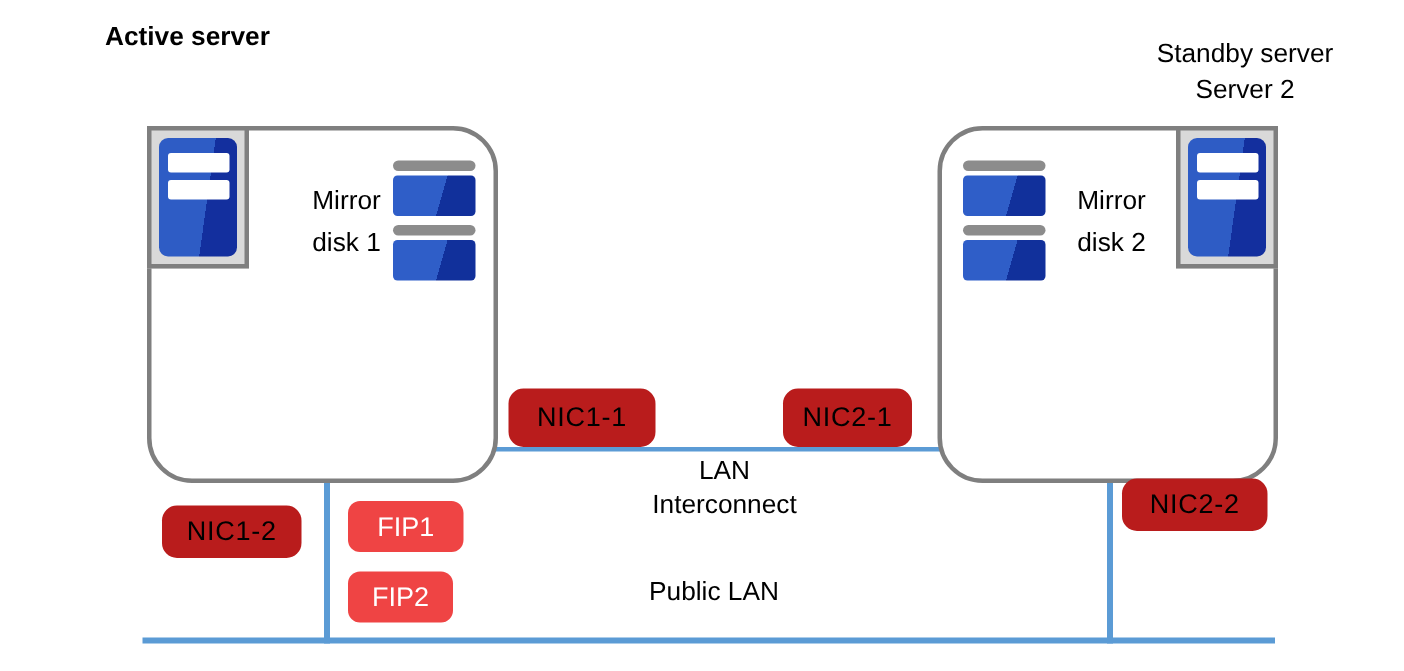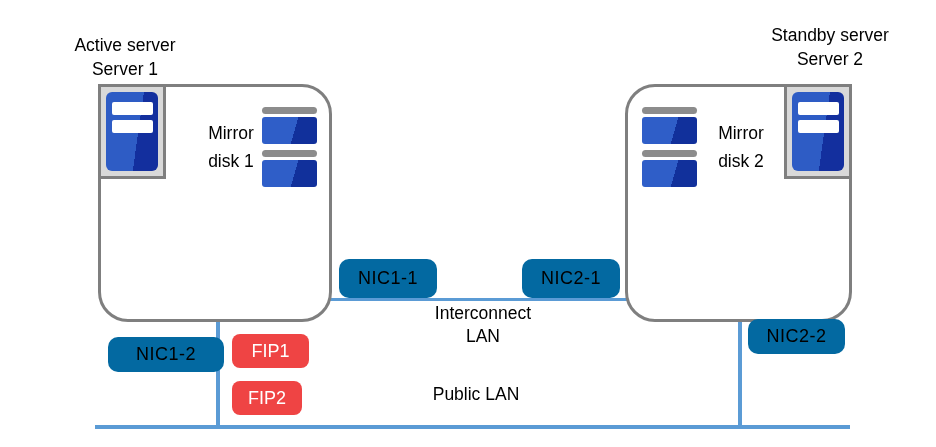--- a/index.html
+++ b/index.html
@@ -45,41 +45,40 @@
     border-radius:3px;
   }
 
   
   .txt { position:absolute; font-size:17.5px; line-height:24px; z-index:6;text-align:center; }
   .center { text-align:center; }
 
   
   .badge {
     position:absolute; display:flex; align-items:center; justify-content:center;
-    background:#0369a1; border-radius:10px; font-size:18px; letter-spacing:0.5px;
+    background:#b91c1c; border-radius:10px; font-size:18px; letter-spacing:0.5px;
     color:#000; z-index:6;
   }
   .fip {
     position:absolute; display:flex; align-items:center; justify-content:center;
     background:#ef4444; border-radius:8px; font-size:18px; color:#ffffff; z-index:6;
   }
 </style>
 </head>
 <body>
 
 <div class="canvas">
 
   <div class="lan-line" style="left:330px; top:298px; width:297px; height:3px;"></div>
   <div class="lan-line" style="left:95px; top:425px; width:755px; height:4px;"></div>
   <div class="lan-line" style="left:216px; top:318px; width:4px; height:111px;"></div>
   <div class="lan-line" style="left:738px; top:318px; width:4px; height:111px;"></div>
 
-  <div class="txt center" style="left:40px; top:33px; width:170px;">
+  <div class="txt center" style="left:40px; top:12px; width:170px;font-weight:bold;">
     <div>Active server</div>
-    <div>Server 1</div>
   </div>
   <div class="txt center" style="left:745px; top:23px; width:170px;">
     <div>Standby server</div>
     <div>Server 2</div>
   </div>
 
   <div class="server-box" style="left:98px; top:84px; width:234px;"></div>
   <div class="server-box" style="left:625px; top:84px; width:227px;"></div>
 
   <div class="icon-frame" style="left:98px; top:84px;">
@@ -112,27 +111,27 @@
     <div class="disk-platter" style="top:10px;"></div>
     <div class="disk-cap" style="top:43px;"></div>
     <div class="disk-platter" style="top:53px;"></div>
   </div>
   <div class="txt" style="left:706px; top:119px; width:70px; line-height:28px;">
     <div>Mirror</div>
     <div>disk 2</div>
   </div>
 
   <div class="badge" style="left:339px; top:259px; width:98px; height:39px;">NIC1-1</div>
-  <div class="badge" style="left:522px; top:259px; width:98px; height:39px;">NIC2-1</div>
+  <div class="badge" style="left:522px; top:259px; width:86px; height:39px;">NIC2-1</div>
 
   <div class="txt center" style="left:403px; top:302px; width:160px; line-height:23px;">
+    <div>LAN</div>
     <div>Interconnect</div>
-    <div>LAN</div>
   </div>
 
-  <div class="badge" style="left:108px; top:337px; width:116px; height:35px;">NIC1-2</div>
+  <div class="badge" style="left:108px; top:337px; width:93px; height:35px;">NIC1-2</div>
   <div class="fip" style="left:232px; top:334px; width:77px; height:34px;">FIP1</div>
   <div class="fip" style="left:232px; top:381px; width:70px; height:34px;">FIP2</div>
   <div class="badge" style="left:748px; top:319px; width:97px; height:35px;">NIC2-2</div>
 
   <div class="txt center" style="left:406px; top:382px; width:140px;">Public LAN</div>
 
 </div>
 
 </body></html>

